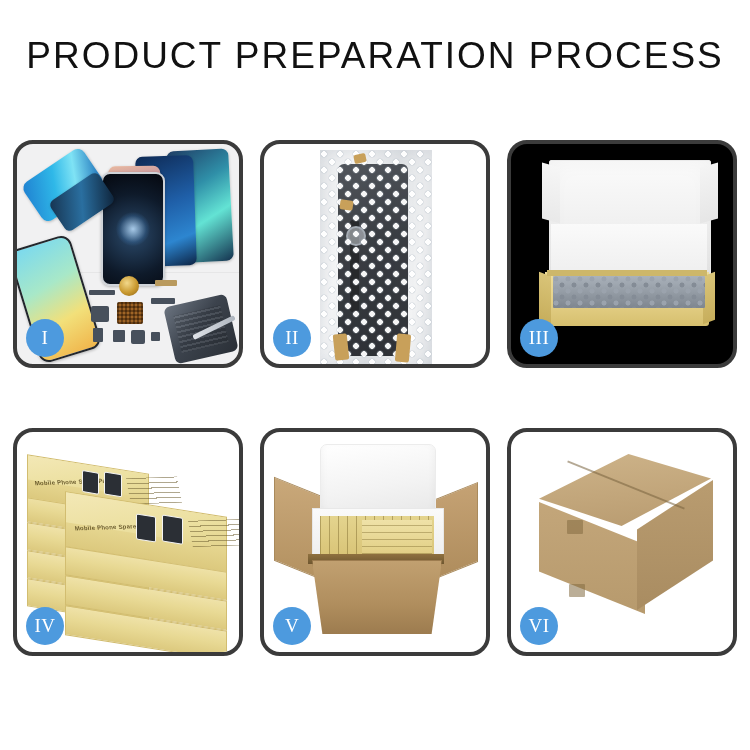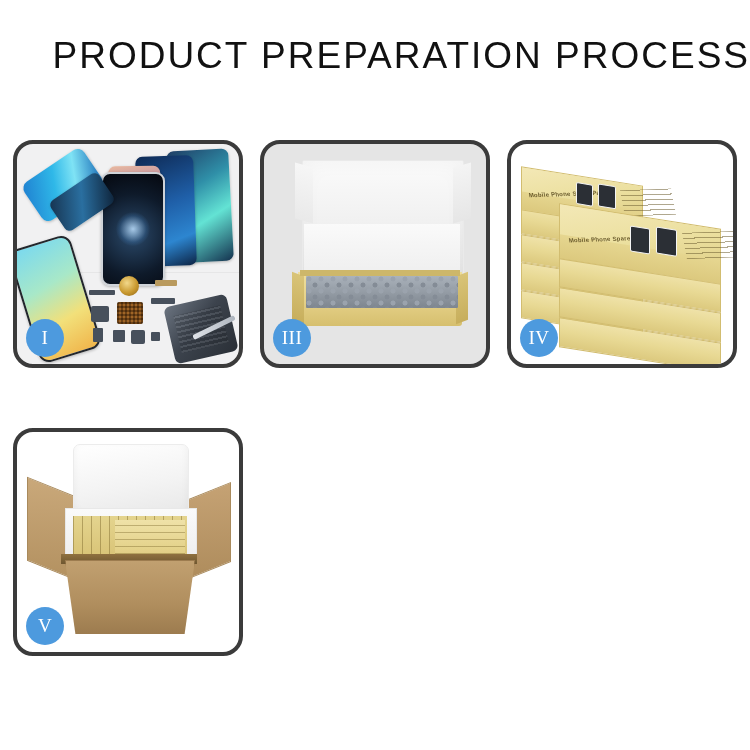--- a/index.html
+++ b/index.html
@@ -20,21 +20,21 @@
     height: 750px;
     position: relative;
     background: #ffffff;
   }
 
   
   .header {
     position: absolute;
     left: 0; top: 34px;
     width: 750px;
-    text-align: right;
+    text-align: center;
   }
   .title {
     font-family: "Liberation Sans", sans-serif;
     font-size: 37px;
     letter-spacing: 2.0px;
     font-weight: 400;
     color: #111111;
     line-height: 44px;
     white-space: nowrap;
   }
@@ -227,21 +227,21 @@
     border-radius: 50%;
     background: rgba(220,226,232,0.5);
   }
   .tape { position: absolute; background: #c8a05a; border-radius: 2px; }
   .tape1 { left: 34px; top: 4px; width: 12px; height: 9px; transform: rotate(-12deg); }
   .tape2 { left: 20px; top: 50px; width: 13px; height: 10px; transform: rotate(8deg); }
   .tape3 { left: 14px; bottom: 6px; width: 14px; height: 26px; transform: rotate(-6deg); }
   .tape4 { right: 22px; bottom: 4px; width: 14px; height: 28px; transform: rotate(5deg); }
 
   
-  .p3 { background: #e5e5e5; }
+  .p3 { background: #000000; }
   .b3-lid {
     position: absolute; left: 38px; top: 16px; width: 160px; height: 118px;
     background: linear-gradient(180deg,#fbfbfb 0%,#f0f0f0 55%,#e6e6e6 100%);
     border: 1px solid #eaeaea;
     border-radius: 2px 2px 0 0;
     box-shadow: inset 0 0 22px rgba(0,0,0,0.045);
   }
   .b3-lid::before {
     content:""; position:absolute; left:-8px; top:4px; width:18px; height:56px;
     background: linear-gradient(180deg,#f6f6f6,#e9e9e9);
@@ -440,20 +440,34 @@
           <div class="part" style="left:66px;top:8px;width:22px;height:6px;background:#b99a5e;"></div>
           <div class="chipgrid"></div>
           <div class="coil"></div>
         </div>
         <div class="backplate"></div>
         <div class="tweezer"></div>
       </div>
       <div class="badge">I</div>
     </div>
 
+    <div class="panel p2">
+      <div class="panel-inner">
+        <div class="bagwrap">
+          <div class="bag"></div>
+          <div class="flexpart"></div>
+          <div class="bubbles"></div>
+          <div class="tape tape1"></div>
+          <div class="tape tape2"></div>
+          <div class="tape tape3"></div>
+          <div class="tape tape4"></div>
+        </div>
+      </div>
+      <div class="badge">II</div>
+    </div>
 
     <div class="panel p3">
       <div class="panel-inner">
         <div class="b3-lid"></div>
         <div class="b3-foam"></div>
         <div class="b3-tray"></div>
         <div class="b3-edge"></div>
         <div class="b3-fill"></div>
       </div>
       <div class="badge">III</div>
@@ -499,15 +513,26 @@
         <div class="c5-foamlid"></div>
         <div class="c5-foambox"></div>
         <div class="c5-inner"></div>
         <div class="c5-inner2"></div>
         <div class="c5-rim"></div>
         <div class="c5-body"></div>
       </div>
       <div class="badge">V</div>
     </div>
 
+    <div class="panel p6">
+      <div class="panel-inner">
+        <div class="c6-top"></div>
+        <div class="c6-left"></div>
+        <div class="c6-right"></div>
+        <div class="c6-seam"></div>
+        <div class="c6-tab c6-tab1"></div>
+        <div class="c6-tab c6-tab2"></div>
+      </div>
+      <div class="badge">VI</div>
+    </div>
 
   </div>
 </div>
 
 </body></html>

